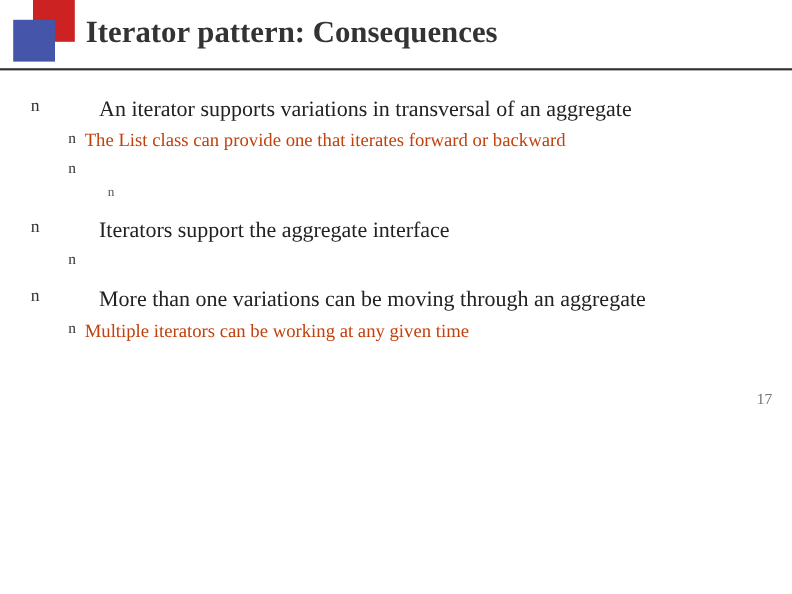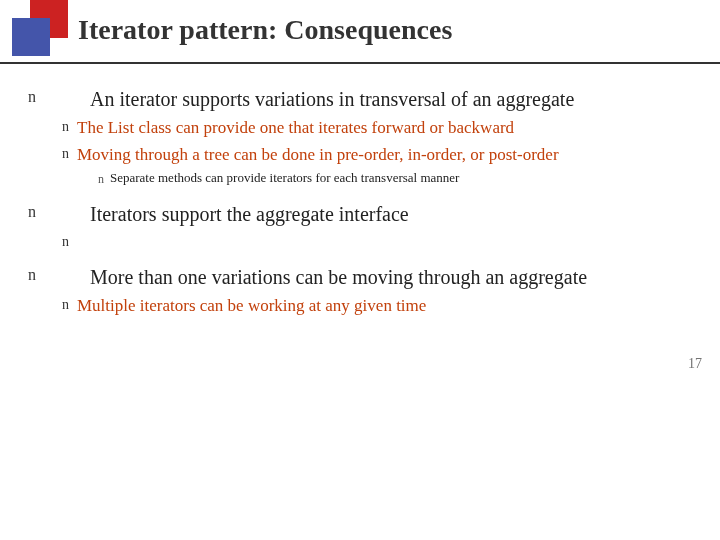--- a/index.html
+++ b/index.html
@@ -183,27 +183,25 @@
 
     <div class="bullet-l2-container">
 
       <div class="bullet-l2">
         <span class="bullet-l2-marker">n</span>
         <span class="bullet-l2-text">The List class can provide one that iterates forward or backward</span>
       </div>
 
       <div class="bullet-l2">
         <span class="bullet-l2-marker">n</span>
-        <span class="bullet-l2-text">Moving through a tree can be done in pre-order, in-order, or post-order</span>
       </div>
 
       <div class="bullet-l3-container">
         <div class="bullet-l3">
           <span class="bullet-l3-marker">n</span>
-          <span class="bullet-l3-text">Separate methods can provide iterators for each transversal manner</span>
         </div>
       </div>
 
     </div>
 
     <div class="bullet-l1">
       <span class="bullet-l1-marker">n</span>
       <span class="bullet-l1-text">Iterators support the aggregate interface</span>
     </div>
 

